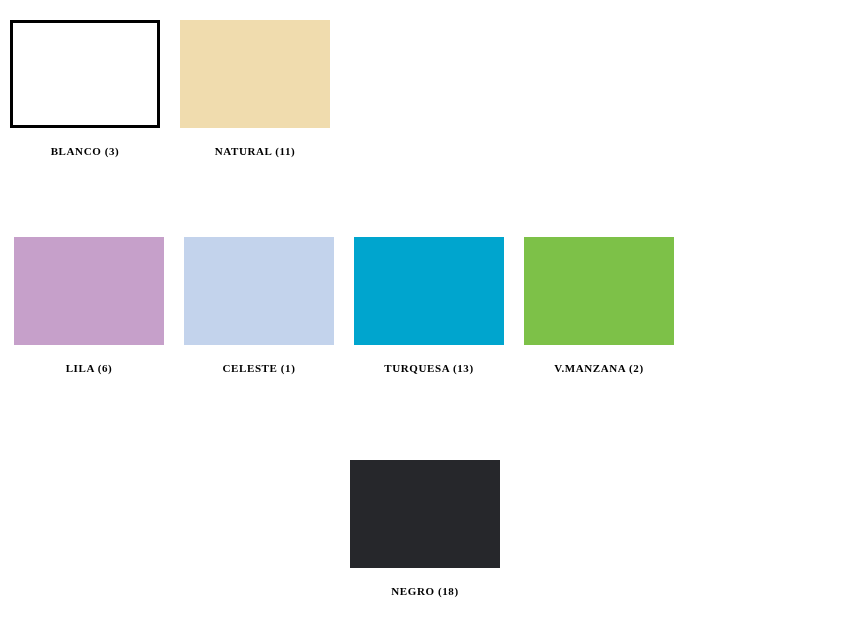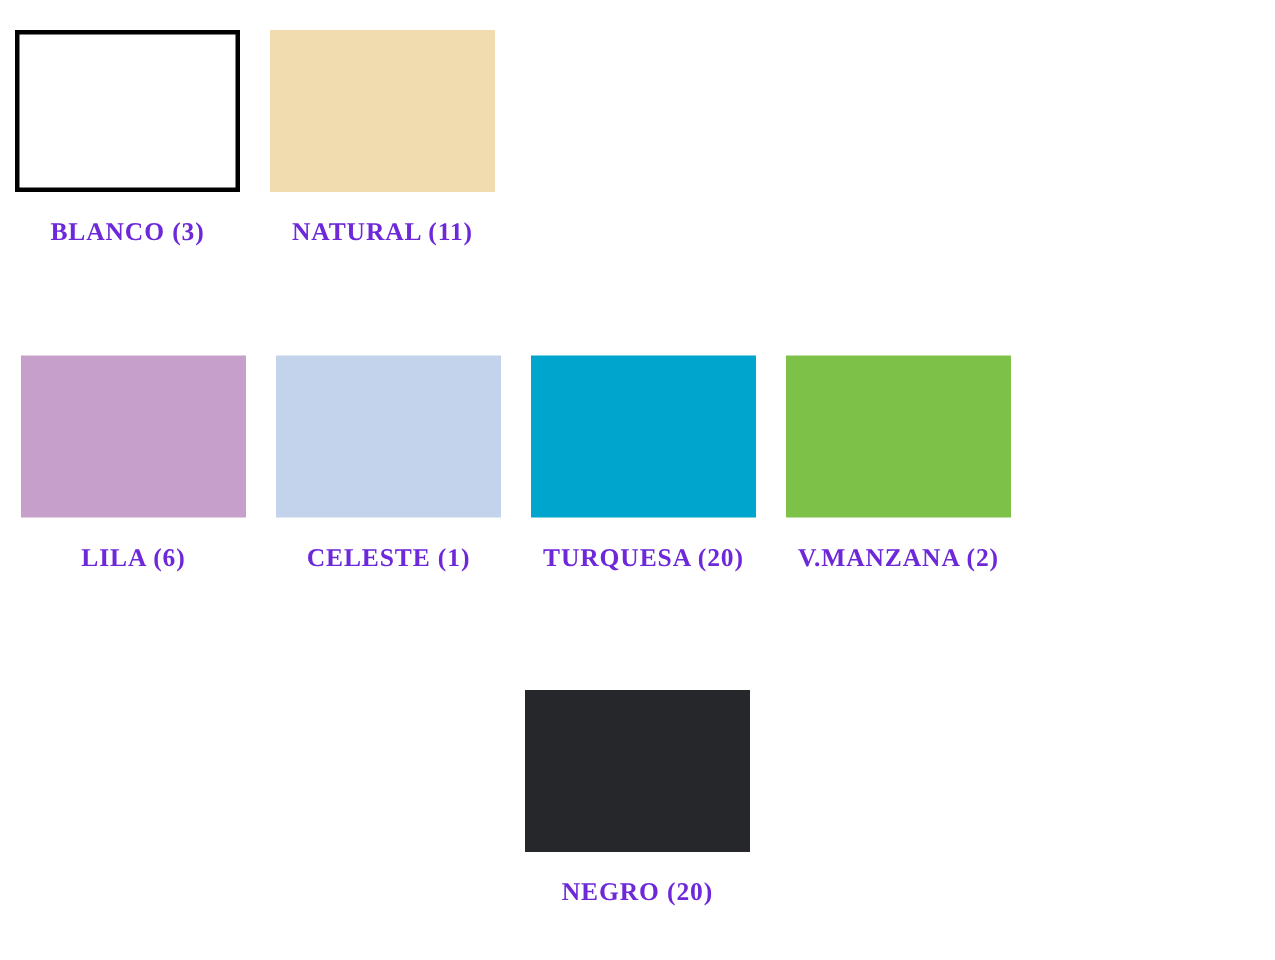--- a/index.html
+++ b/index.html
@@ -52,24 +52,24 @@
     height: 108px;
     display: block;
   }
 
   .swatch-chip.has-outline {
     border: 3px solid #000000;
   }
 
   .swatch-label {
     margin-top: 17px;
-    font-size: 17px;
+    font-size: 11px;
     font-weight: bold;
     letter-spacing: 0.6px;
-    color: #6d28d9;
+    color: #000000;
     white-space: nowrap;
     text-align: center;
     font-family: "Liberation Serif", "DejaVu Serif", serif;
   }
 </style>
 </head>
 <body>
 
 <div id="palette-sheet">
 
@@ -97,39 +97,39 @@
       <div class="swatch-label">LILA (6)</div>
     </div>
 
     <div class="swatch-cell">
       <div class="swatch-chip" style="background-color: rgb(195, 211, 236);"></div>
       <div class="swatch-label">CELESTE (1)</div>
     </div>
 
     <div class="swatch-cell">
       <div class="swatch-chip" style="background-color: rgb(0, 165, 206);"></div>
-      <div class="swatch-label">TURQUESA (20)</div>
+      <div class="swatch-label">TURQUESA (13)</div>
     </div>
 
 
     <div class="swatch-cell">
       <div class="swatch-chip" style="background-color: rgb(125, 193, 72);"></div>
       <div class="swatch-label">V.MANZANA (2)</div>
     </div>
 
   </div>
 
   <div id="swatch-row-3">
 
     <div class="swatch-cell is-empty"></div>
     <div class="swatch-cell is-empty"></div>
 
     <div class="swatch-cell">
       <div class="swatch-chip" style="background-color: rgb(38, 39, 43);"></div>
-      <div class="swatch-label">NEGRO (20)</div>
+      <div class="swatch-label">NEGRO (18)</div>
     </div>
 
     <div class="swatch-cell is-empty"></div>
     <div class="swatch-cell is-empty"></div>
 
   </div>
 
 </div>
 
 </body></html>

